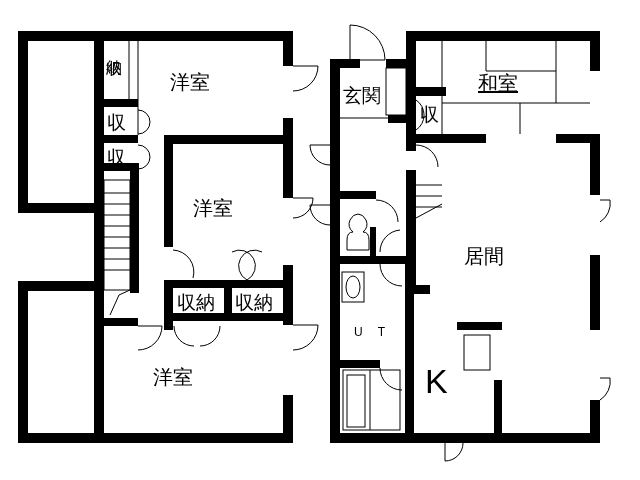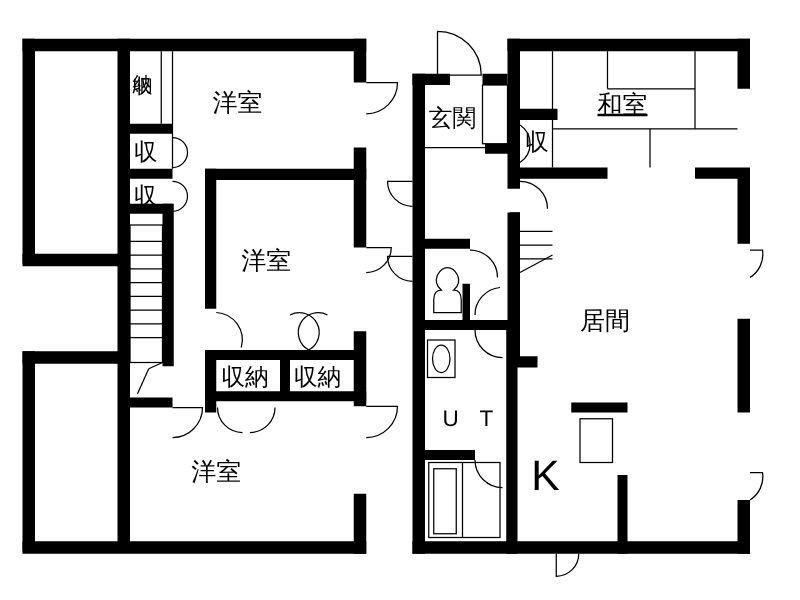--- a/index.html
+++ b/index.html
@@ -1,21 +1,21 @@
 <!DOCTYPE html>
 <html><head>
 <meta charset="utf-8">
 <style>
   html, body { margin:0; padding:0; background:#ffffff; }
   body { width:640px; height:480px; overflow:hidden; position:relative; font-family:"DejaVu Sans", sans-serif; }
   svg { position:absolute; left:0; top:0; }
   .lbl { position:absolute; color:#000; white-space:nowrap; line-height:1; }
   .big { font-size:20px; }
   .sm { font-size:19px; }
-  .ut { font-size:18px; font-family:"Liberation Sans", sans-serif; letter-spacing:6px;text-align:center; }
+  .ut { font-size:12px; font-family:"Liberation Sans", sans-serif; letter-spacing:6px;text-align:center; }
   .k { font-size:34px; font-family:"Liberation Sans", sans-serif; }
   .vert { writing-mode:vertical-rl; font-size:16px; }
 </style>
 </head>
 <body>
 
 <svg width="640" height="480" viewBox="0 0 640 480">
   <g fill="#000">
 
     <rect x="18" y="31" width="275" height="10"></rect>

